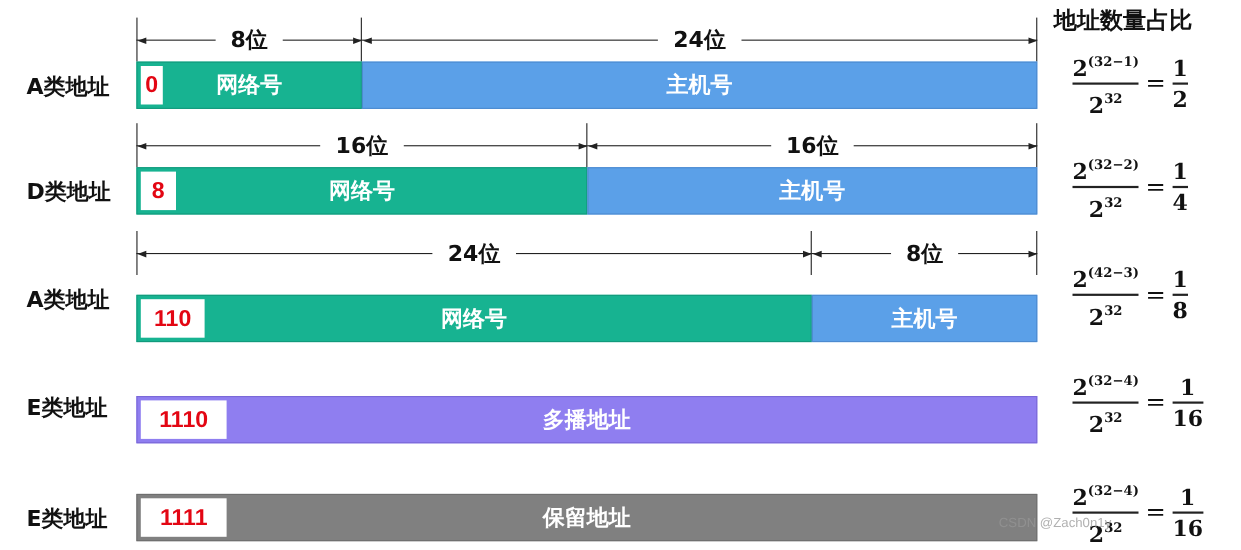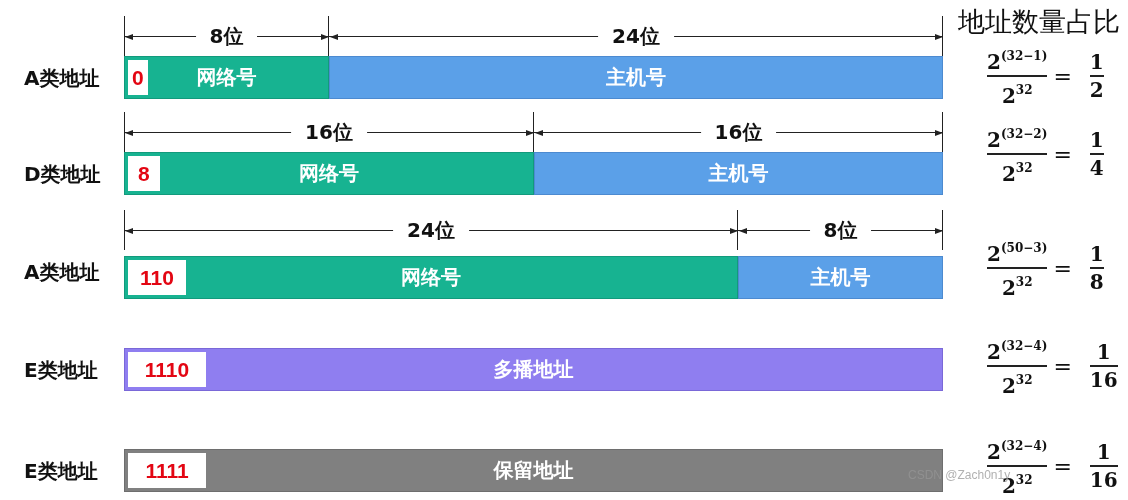--- a/index.html
+++ b/index.html
@@ -51,28 +51,28 @@
   .dim .arrow-l { border-right: 8px solid #222; }
   .dim .arrow-r { border-left: 8px solid #222; }
   .dim .dim-label {
     position: absolute; top: 8px; transform: translateX(-50%);
     background: #fff; padding: 0 14px;
     font-size: 20px; font-weight: bold; line-height: 24px; white-space: nowrap;
   }
 
   .ratio-title {
     position: absolute; left: 958px; top: 4px;
-    font-size: 27px; font-weight: normal; white-space: nowrap;
+    font-size: 21px; font-weight: bold; white-space: nowrap;
   }
   .formula {
     position: absolute; left: 975px; width: 130px; height: 60px;
     font-family: "DejaVu Serif", "Liberation Serif", serif; font-weight: bold;
     display: flex; align-items: center;
   }
-  .frac { display: inline-flex; flex-direction: column; align-items: center; margin-left: 12px; }
+  .frac { display: inline-flex; flex-direction: column; align-items: center; }
   .frac .num, .frac .den { font-size: 20px; line-height: 24px; white-space: nowrap; }
   .frac .bar-line { height: 2px; background: #222; align-self: stretch; margin: 1px 0; }
   .frac sup { font-size: 12px; vertical-align: 9px; }
   .eq { font-size: 22px; margin: 0 6px; font-weight: normal; }
 
   .watermark {
     position: absolute; left: 908px; top: 468px;
     font-family: "Liberation Sans", sans-serif; font-size: 12px;
     color: rgba(150,150,150,0.75); white-space: nowrap;
   }
@@ -139,21 +139,21 @@
 <div class="row-label" style="top:162px;">D类地址</div>
 <div class="bar" style="top:152px;">
   <div class="seg net" style="width:410px;">
     <span class="prefix" style="padding:0 10px;">8</span>
     <span class="seg-label">网络号</span>
   </div>
   <div class="seg host" style="width:409px;">
     <span class="seg-label">主机号</span>
   </div>
 </div>
-<div class="formula" style="top:124px;text-align:center;">
+<div class="formula" style="top:140px;text-align:center;">
   <span class="frac">
     <span class="num"><span>2</span><sup>(32−2)</sup></span>
     <span class="bar-line"></span>
     <span class="den"><span>2</span><sup>32</sup></span>
   </span>
   <span class="eq">=</span>
   <span class="frac">
     <span class="num">1</span>
     <span class="bar-line"></span>
     <span class="den">4</span>
@@ -169,45 +169,45 @@
   <span class="dim-label" style="left:50%;">24位</span>
 </div>
 <div class="dim" style="left:738px; top:210px; width:205px;">
   <div class="line" style="left:0; right:0; top:20px;"></div>
   <div class="arrow-l" style="left:1px; top:18px;"></div>
   <div class="arrow-r" style="right:0; top:18px;"></div>
   <div class="tick" style="right:0;"></div>
   <span class="dim-label" style="left:50%;">8位</span>
 </div>
 <div class="row-label" style="top:260px;">A类地址</div>
-<div class="bar" style="top:256px;">
+<div class="bar" style="top:268px;">
   <div class="seg net" style="width:614px;">
     <span class="prefix" style="padding:0 12px;">110</span>
     <span class="seg-label">网络号</span>
   </div>
   <div class="seg host" style="width:205px;">
     <span class="seg-label">主机号</span>
   </div>
 </div>
 <div class="formula" style="top:238px;">
   <span class="frac">
-    <span class="num"><span>2</span><sup>(50−3)</sup></span>
+    <span class="num"><span>2</span><sup>(42−3)</sup></span>
     <span class="bar-line"></span>
     <span class="den"><span>2</span><sup>32</sup></span>
   </span>
   <span class="eq">=</span>
   <span class="frac">
     <span class="num">1</span>
     <span class="bar-line"></span>
     <span class="den">8</span>
   </span>
 </div>
 
 <div class="row-label" style="top:358px;">E类地址</div>
-<div class="bar" style="top:348px;">
+<div class="bar" style="top:360px;">
   <div class="seg multicast" style="width:819px;">
     <span class="prefix" style="padding:0 8px; width:78px;">1110</span>
     <span class="seg-label">多播地址</span>
   </div>
 </div>
 <div class="formula" style="top:336px;">
   <span class="frac">
     <span class="num"><span>2</span><sup>(32−4)</sup></span>
     <span class="bar-line"></span>
     <span class="den"><span>2</span><sup>32</sup></span>

